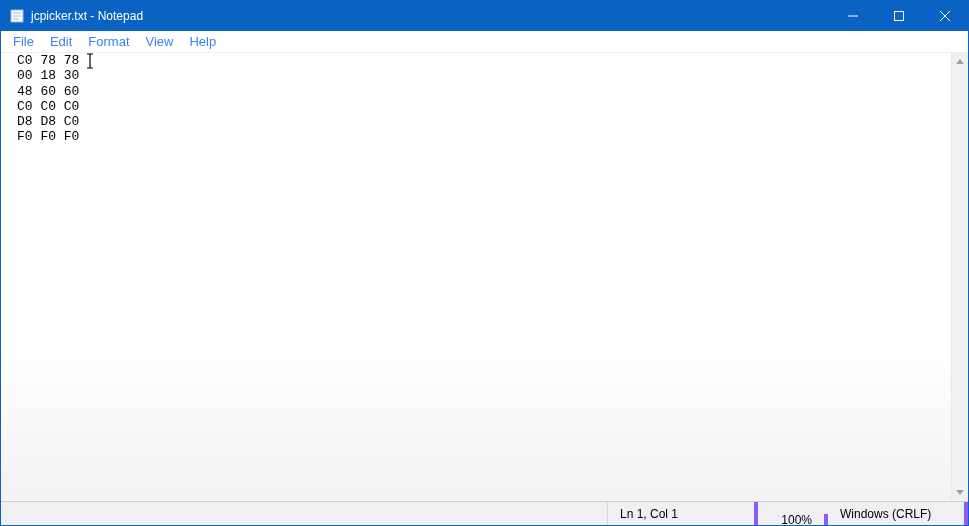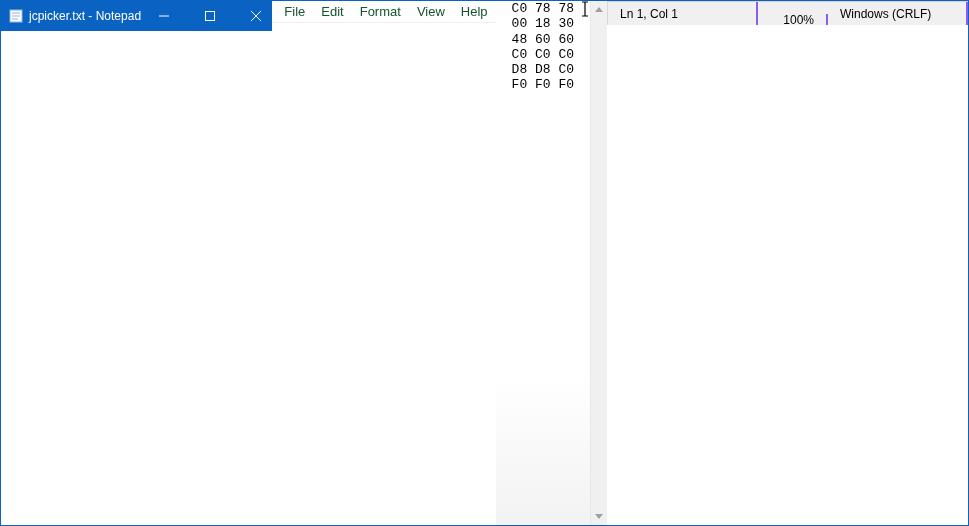--- a/index.html
+++ b/index.html
@@ -1,37 +1,37 @@
 <!DOCTYPE html>
 <html><head>
 <meta charset="utf-8">
 <style>
   * { box-sizing: border-box; margin: 0; padding: 0; }
   html, body { width: 969px; height: 526px; font-family: "Segoe UI", Tahoma, sans-serif; overflow: hidden; }
   .window {
-    width: 969px; height: 526px; display: flex; 
+    width: 969px; height: 526px; display: flex; flex-direction: column;
     border: 1px solid #0a63c2; background: #ffffff;
   }
   .titlebar {
     height: 30px; background: #0a63c2; color: #ffffff; display: flex; align-items: center;
     padding-left: 8px; font-size: 12px;
   }
   .titlebar .icon {
     width: 16px; height: 16px; margin-right: 6px; display: inline-flex; align-items: center; justify-content: center;
   }
   .titlebar .title { flex: 0 0 auto; }
   .titlebar .spacer { flex: 1 1 auto; }
   .win-controls { display: flex; height: 100%; }
   .win-btn {
     width: 46px; height: 100%; display: flex; align-items: center; justify-content: center;
     color: #ffffff; cursor: pointer;
   }
   .menubar {
     height: 22px; background: #ffffff; display: flex; align-items: center;
-    font-size: 13px; color: #14532d; border-bottom: 1px solid #f0f0f0;
+    font-size: 13px; color: #3b82f6; border-bottom: 1px solid #f0f0f0;
     padding-left: 4px;
   }
   .menu-item { padding: 2px 8px; cursor: pointer; }
   .editor-wrap { flex: 1 1 auto; position: relative; display: flex; background: #ffffff; }
   .editor {
     flex: 1 1 auto; white-space: pre; font-family: Consolas, "Courier New", monospace;
     font-size: 13px; line-height: 15.3px; color: #000000; padding: 0 16px;
     overflow: hidden; position: relative;
   }
   .text-caret {
@@ -46,21 +46,21 @@
     height: 17px; display: flex; align-items: center; justify-content: center;
     color: #606060; font-size: 9px; cursor: pointer;
   }
   .scroll-track { flex: 1 1 auto; }
   .statusbar {
     height: 24px; border-top: 1px solid #d0d0d0; background: #f0f0f0;
     display: flex; align-items: stretch; font-size: 12px; color: #000000;
   }
   .status-spacer { flex: 1 1 auto; border-right: 1px solid #d8d8d8; }
   .status-cell {
-    display: flex; align-items: center; padding: 0 12px; border-right: 2px solid #8b5cf6;
+    display: flex; align-items: center; padding: 0 12px; border-right: 4px solid #8b5cf6;
   }
   .status-cell.pos { width: 150px; }
   .status-cell.zoom { width: 70px; justify-content: flex-end; margin-top: 12px; }
   .status-cell.eol { width: 140px; }
   .status-cell.enc { width: 100px; border-right: none; }
   
   .editor-wrap::after {
     content: ""; position: absolute; left: 0; right: 17px; bottom: 0; height: 150px;
     background: linear-gradient(to bottom, rgba(255,255,255,0), rgba(230,230,230,0.5));
     pointer-events: none;

